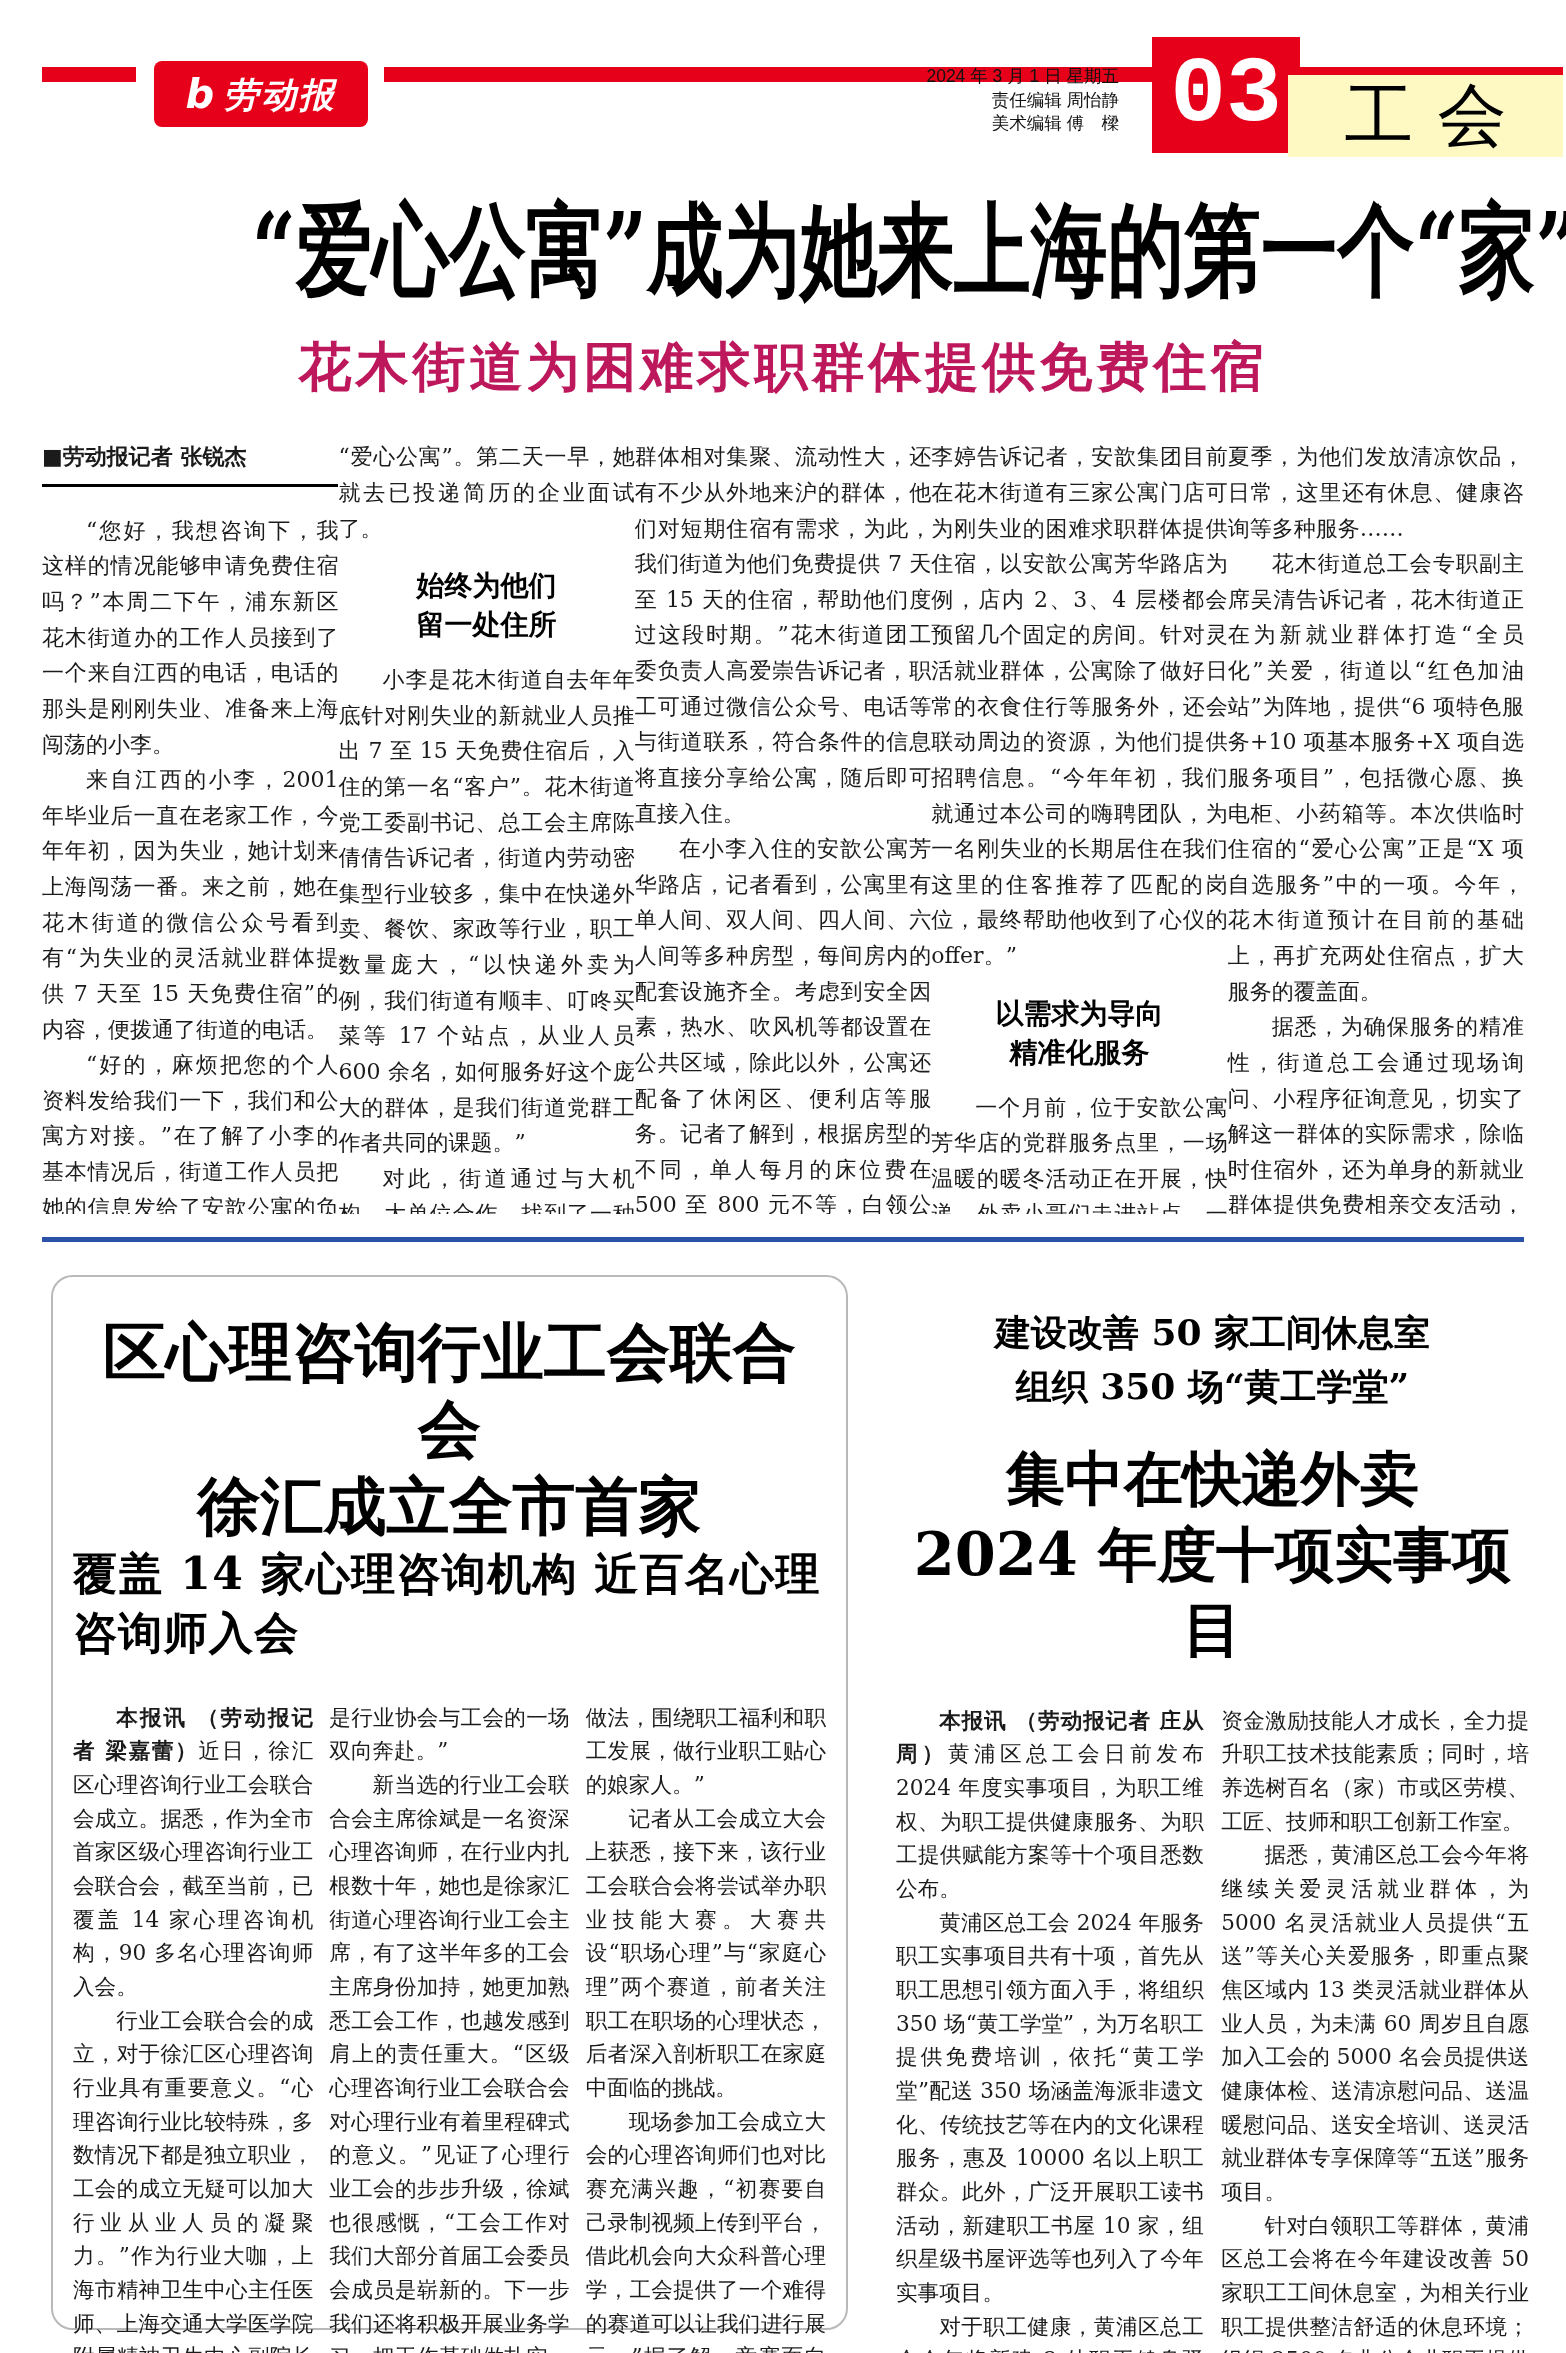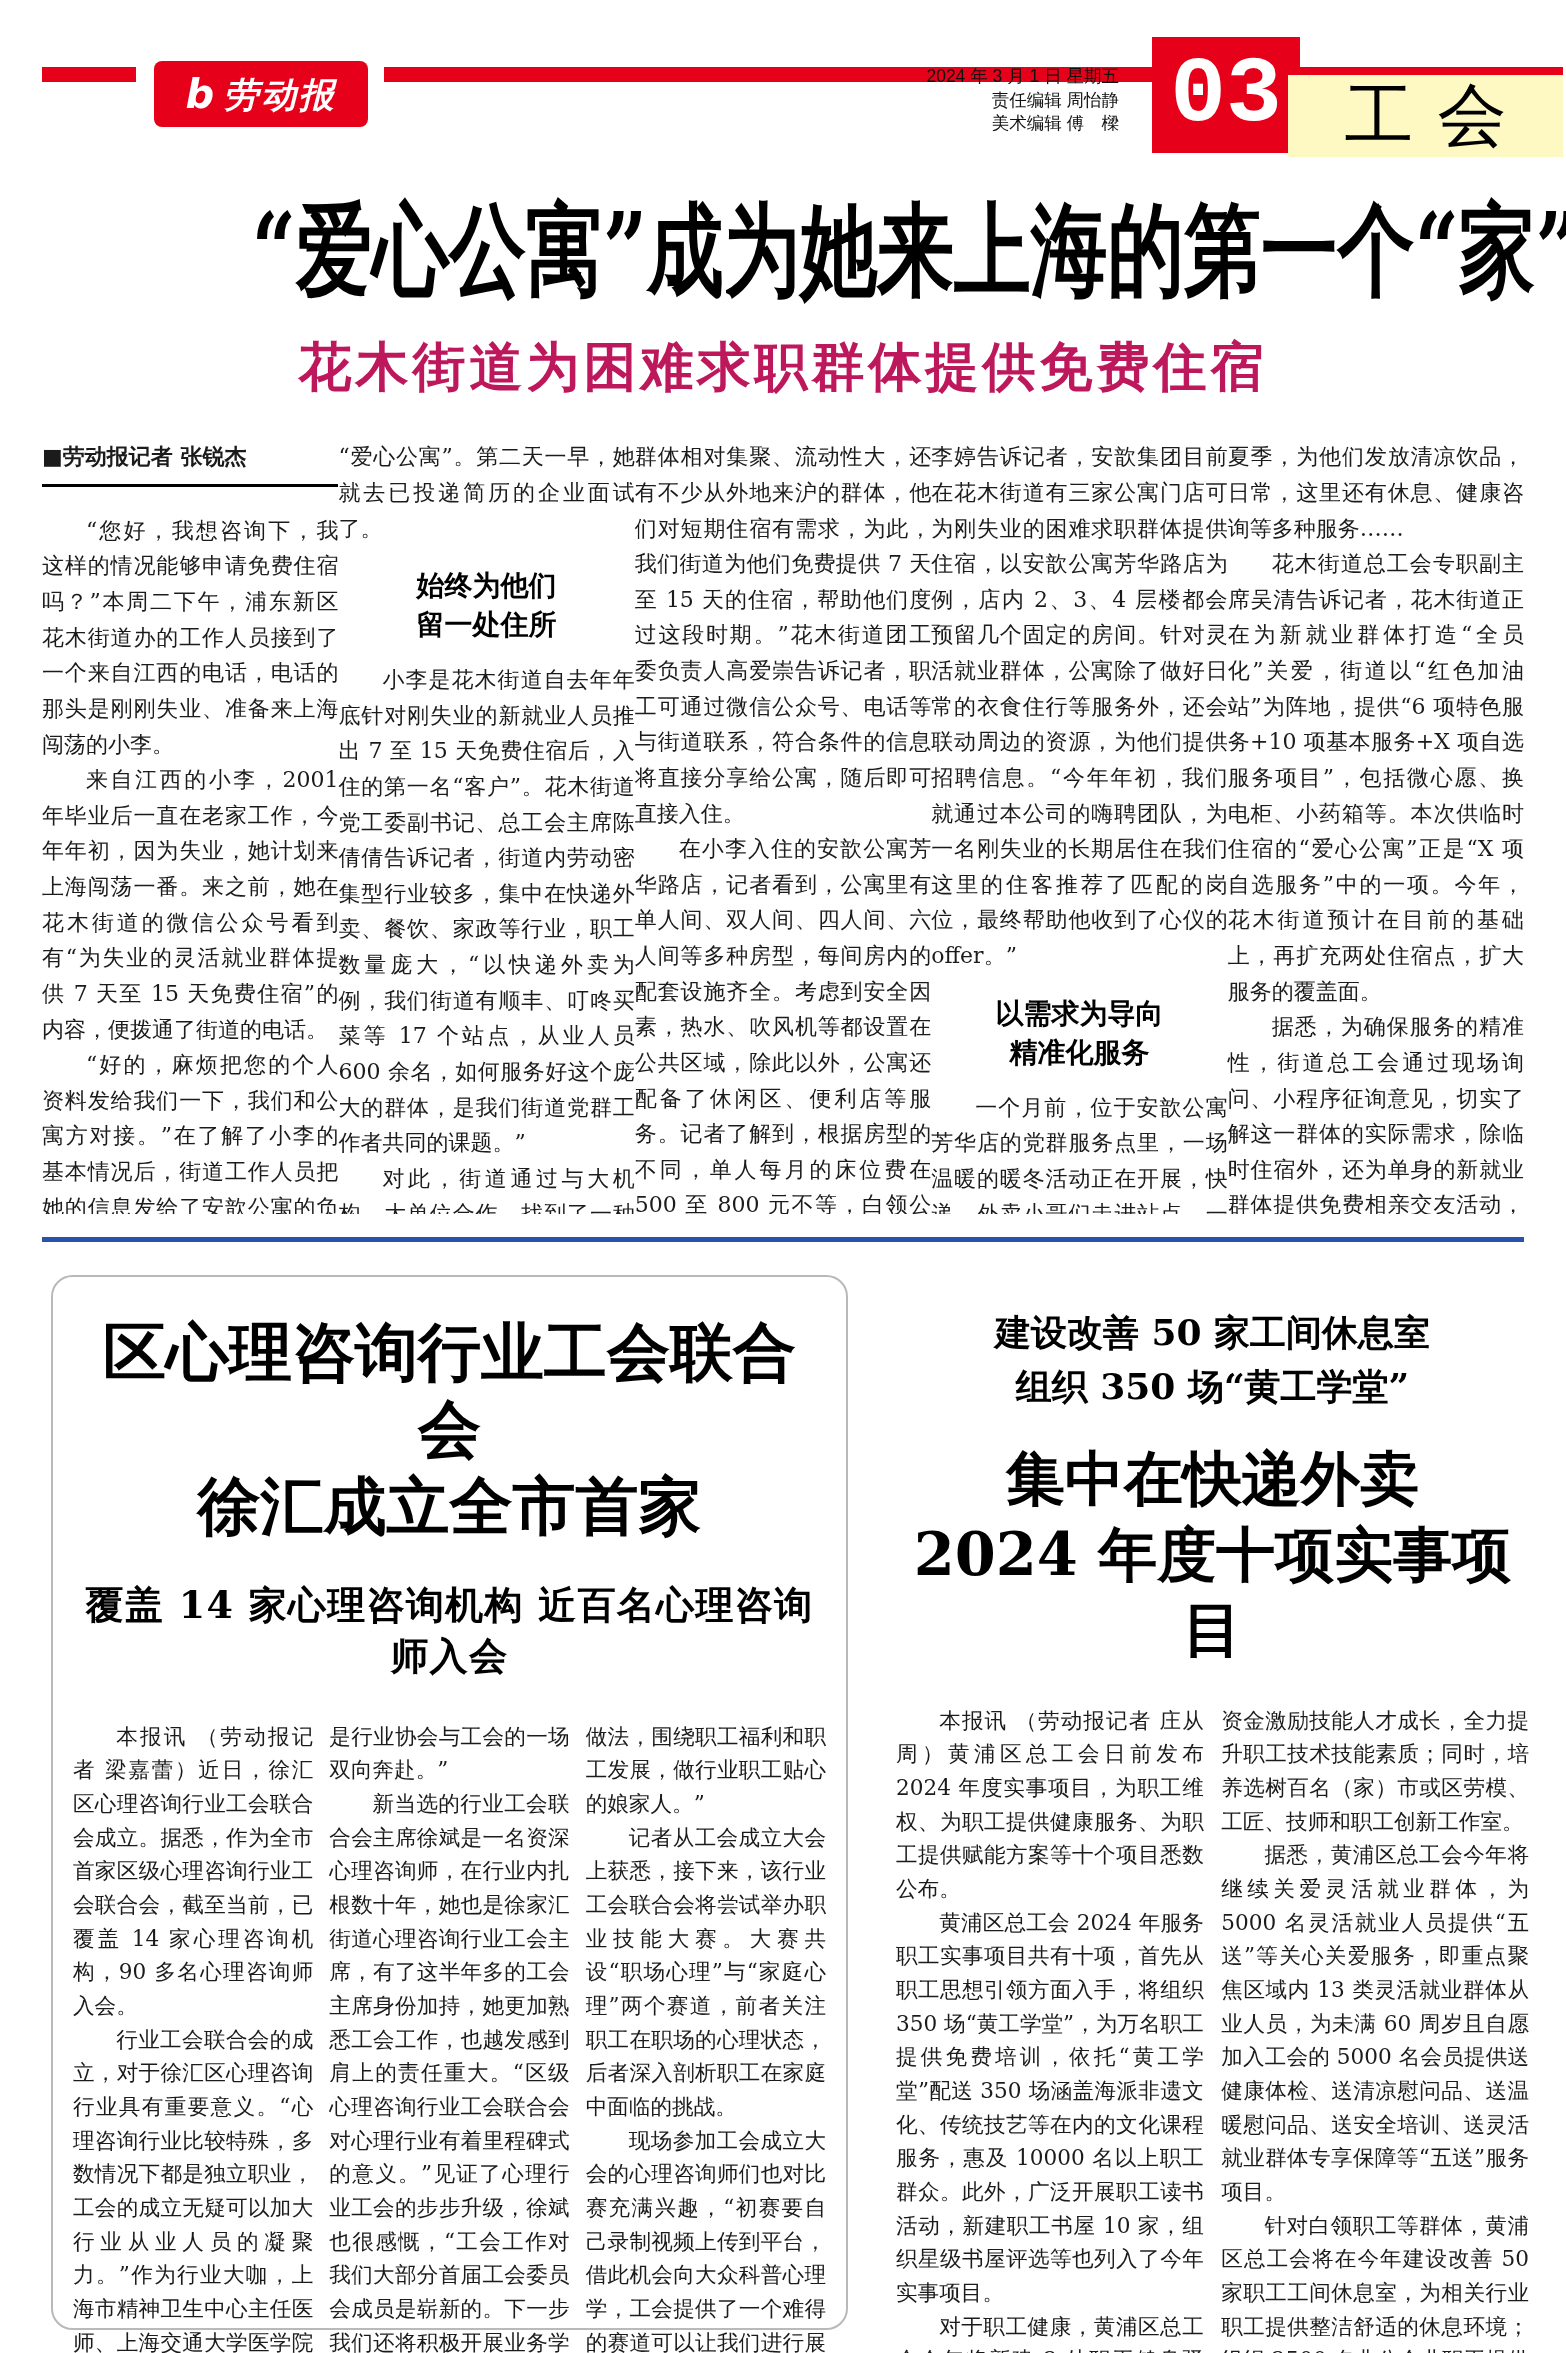--- a/index.html
+++ b/index.html
@@ -72,24 +72,24 @@
   }
   
   .section-divider{position:absolute;left:42px;top:1237px;width:1482px;height:5.4px;background:#2a52a8;}
   
   .xuhui{
     position:absolute;left:51px;top:1275px;width:797px;height:1055px;
     border:2px solid #b9b9b9;border-radius:21.6px;
     padding:37px 20px 20px 20px;box-sizing:border-box;
   }
   .xuhui-headline{text-align:center;font-weight:700;font-size:63px;line-height:1.22;color:#000;}
-  .xuhui-deck{text-align:center;font-weight:600;font-size:38px;letter-spacing:1.3px;margin-top:35px;color:#000;}
+  .xuhui-deck{font-weight:600;font-size:44px;letter-spacing:1.3px;color:#000;}
   .xuhui-cols{display:flex;gap:16px;margin-top:38px;height:697px;overflow:hidden;}
   .xuhui-cols .col,.huangpu-cols .col{font-size:21.6px;line-height:1.56;}
-  .lead-in{font-weight:400;}
+  .lead-in{font-weight:700;}
   
   .huangpu{position:absolute;left:896px;top:1305px;width:633px;height:1027px;}
   .huangpu-kicker{text-align:center;font-weight:700;font-size:36px;line-height:1.5;color:#000;}
   .huangpu-headline{text-align:center;font-weight:700;font-size:59px;line-height:1.28;margin-top:28px;color:#000;}
   .huangpu-cols{display:flex;gap:17.5px;margin-top:36px;height:809px;overflow:hidden;}
 </style>
 </head>
 <body>
 
 <div class="rule rule-left"></div>

